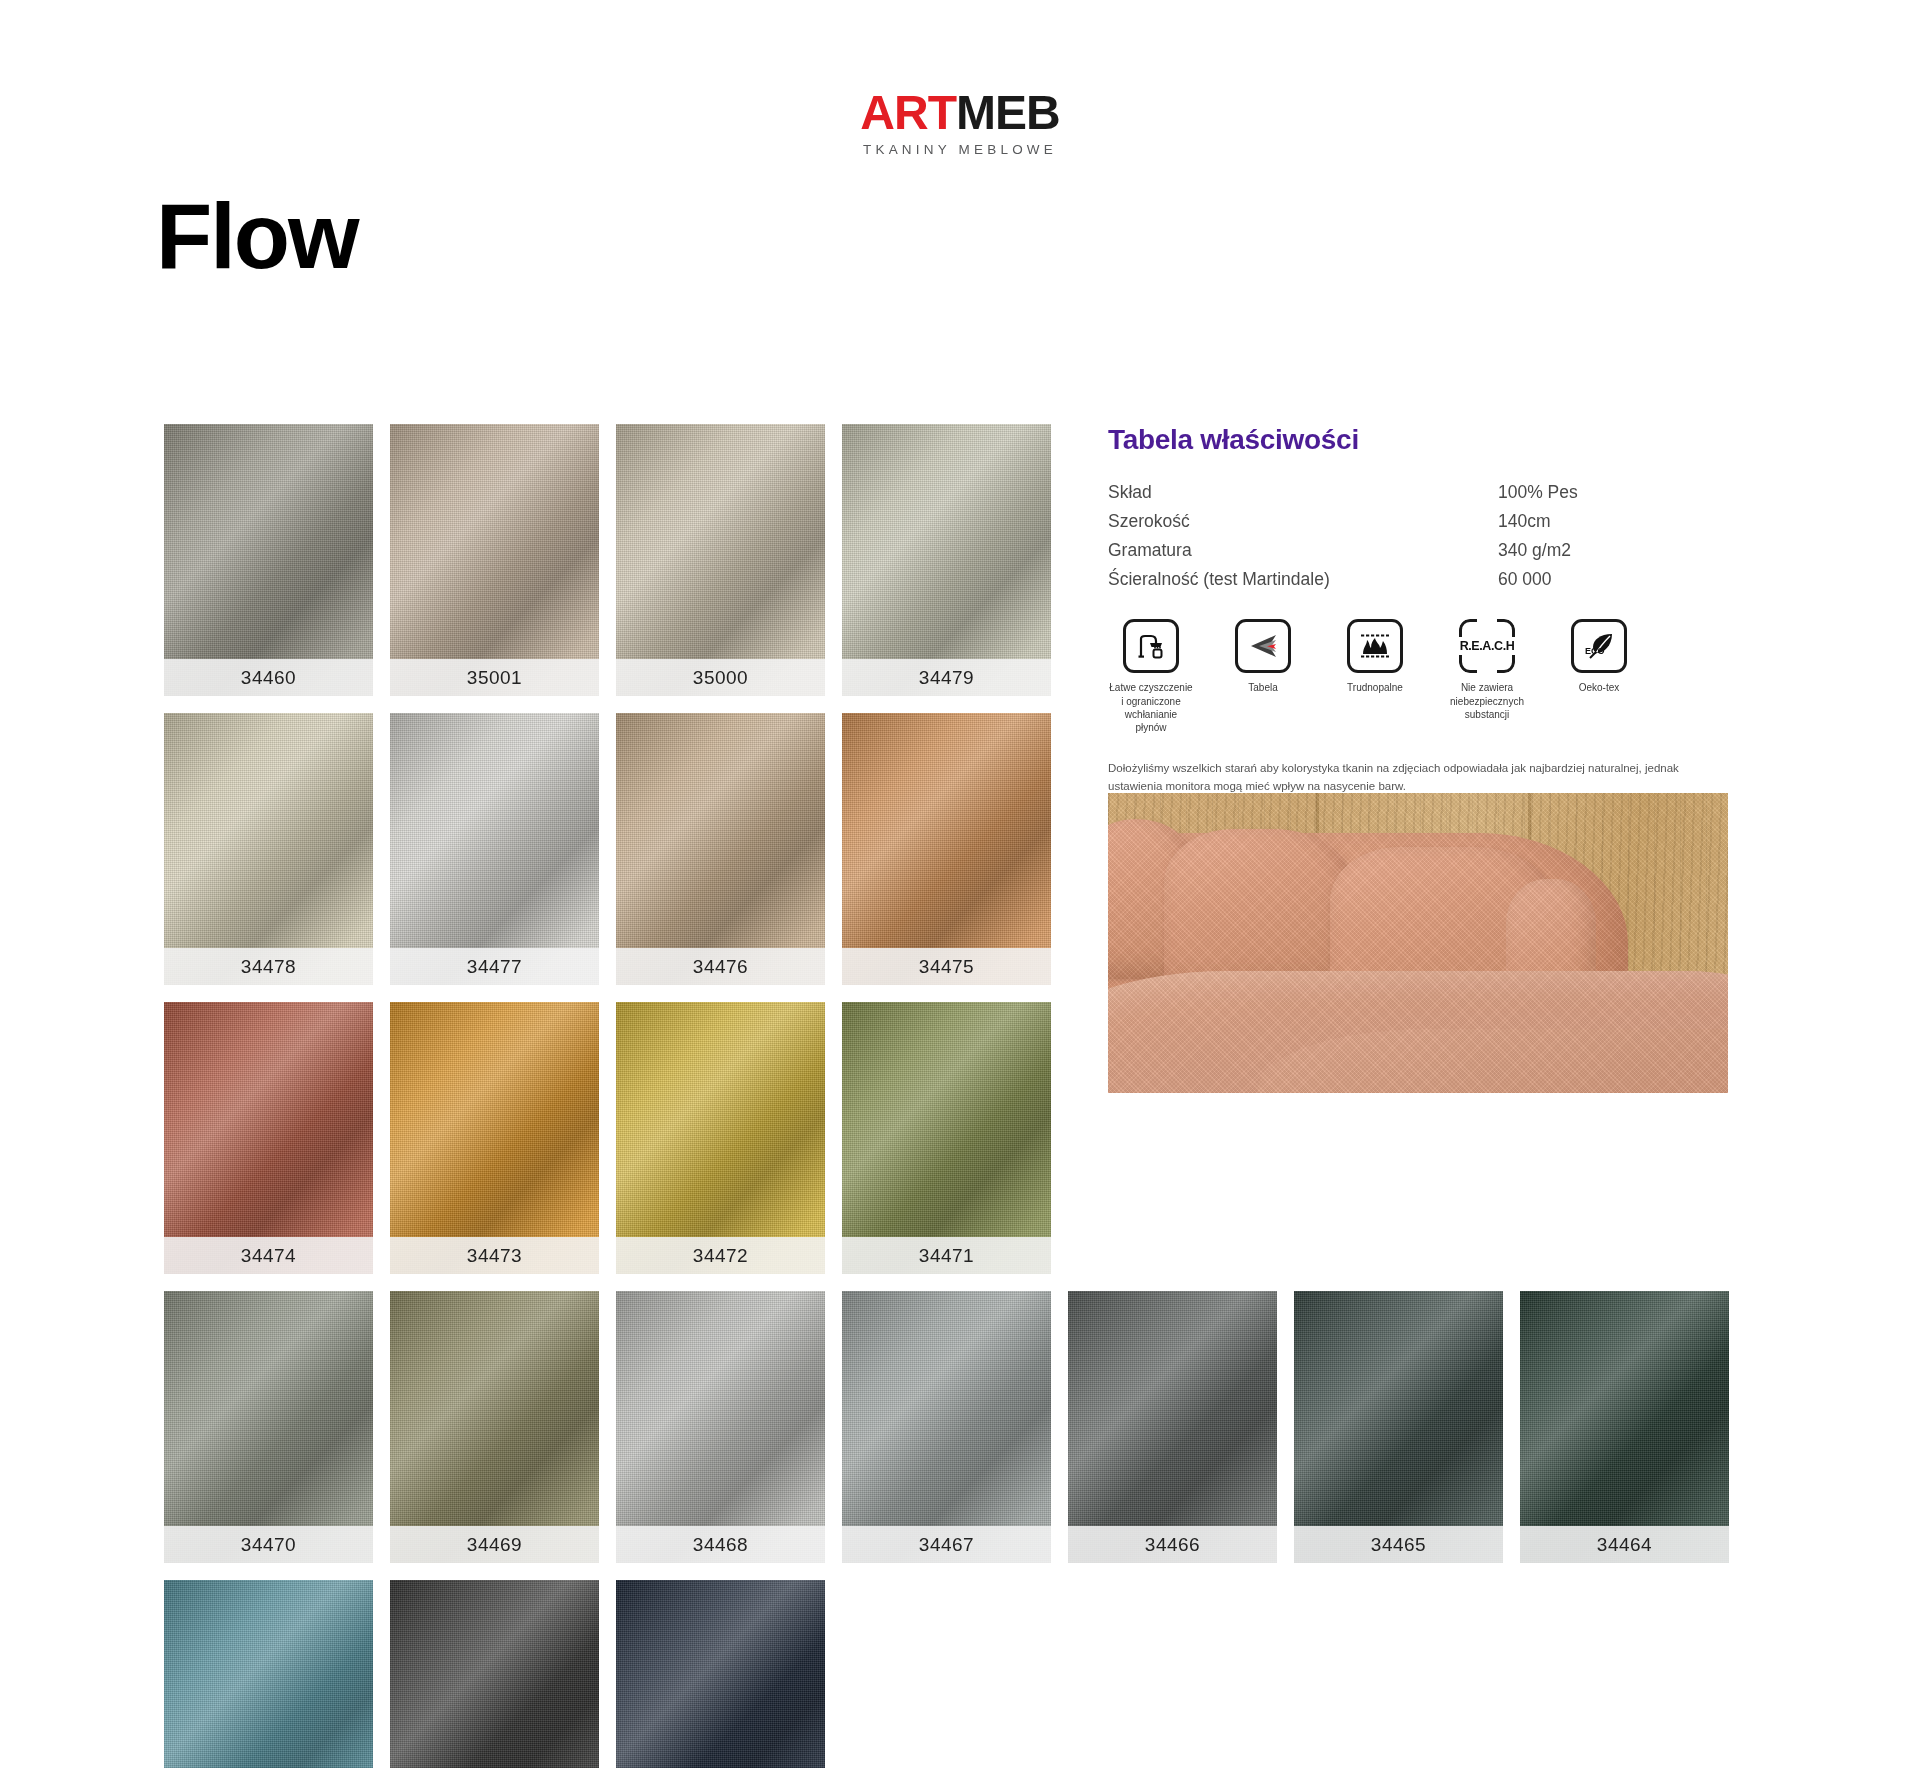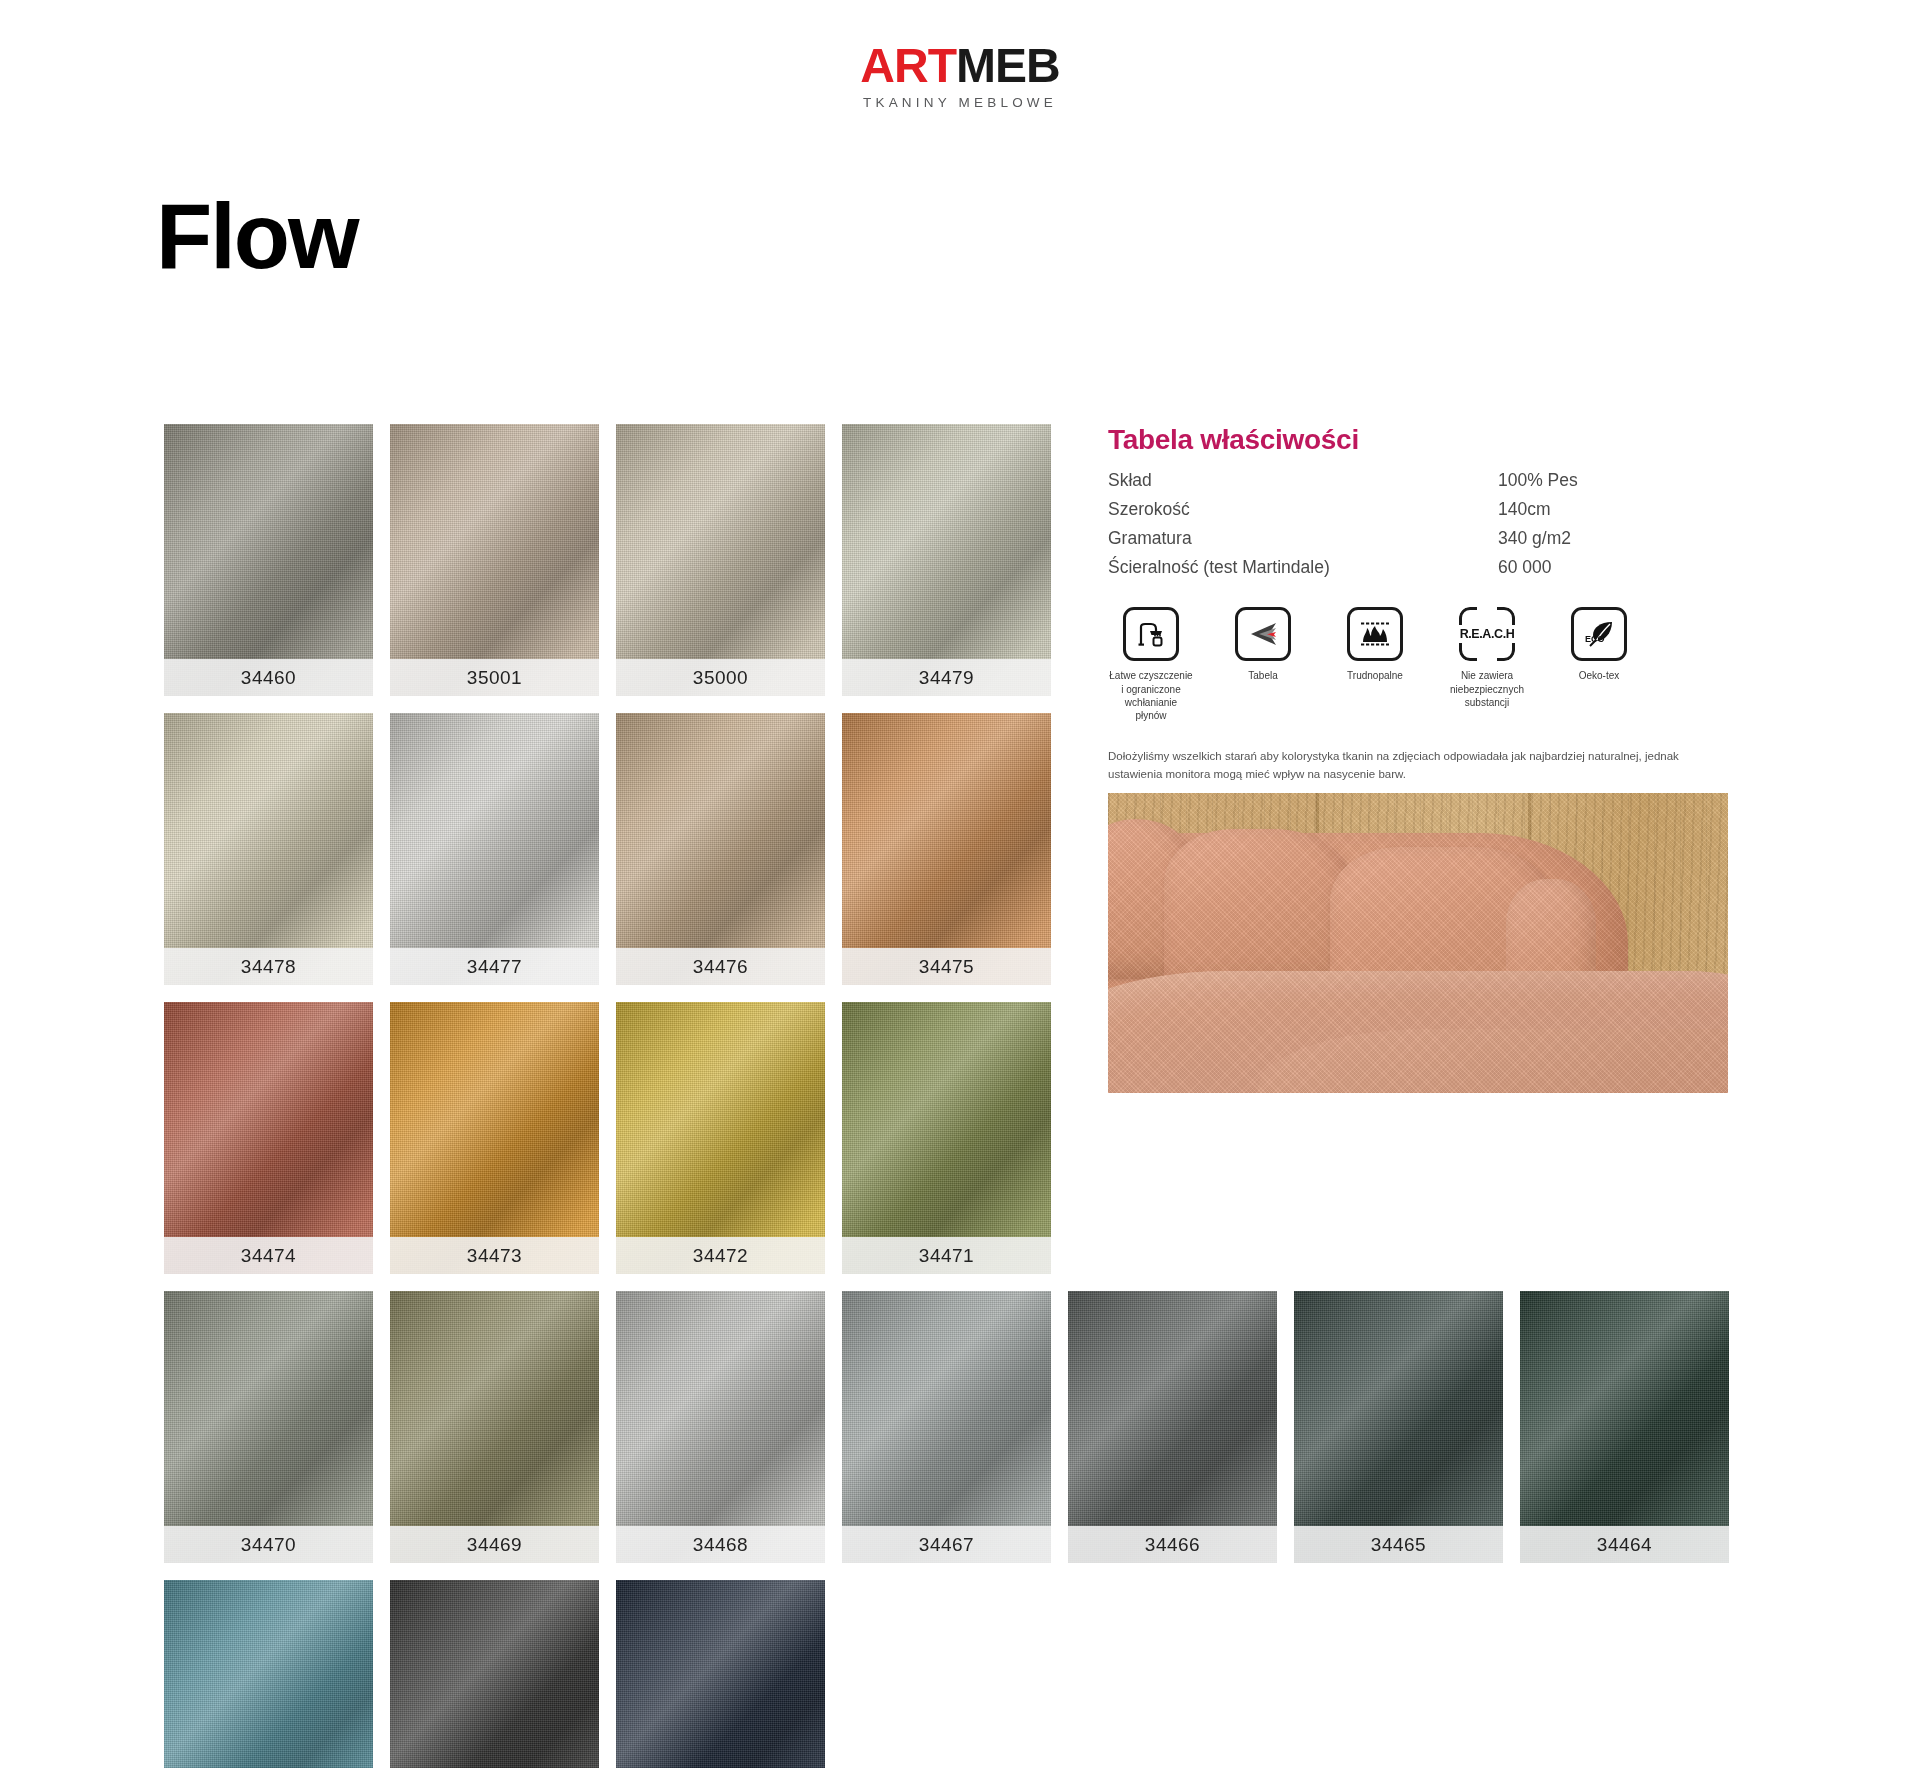--- a/index.html
+++ b/index.html
@@ -13,20 +13,21 @@
   .page { position: relative; width: 1920px; height: 1768px; background: #fff; }
 
   
   .logo-block {
     position: absolute; left: 0; top: 42px; width: 1920px;
     text-align: center;
   }
   .logo-word {
     font-size: 48px; font-weight: 700; letter-spacing: -1px; line-height: 1;
     display: inline-block;
+    margin-top: 47px;
   }
   .logo-art { color: #e31e24; }
   .logo-meb { color: #1a1a1a; }
   .logo-tag {
     margin-top: 5px; font-size: 13.5px; letter-spacing: 4.2px;
     color: #58595b; font-weight: 400;
   }
 
   
   .title {
@@ -70,22 +71,22 @@
   .swatch .code-bar {
     position: absolute; left: 0; right: 0; bottom: 0; height: 37px;
     background: rgba(244,244,244,0.88);
     display: flex; align-items: center; justify-content: center;
     font-size: 19px; color: #222; letter-spacing: .5px;
   }
 
   
   .right { position: absolute; left: 1108px; top: 424px; width: 620px; }
   .right h2 {
-    font-size: 28px; font-weight: 700; color: #be185d; letter-spacing: -0.3px;
-    margin-bottom: 10px;
+    font-size: 28px; font-weight: 700; color: #4c1d95; letter-spacing: -0.3px;
+    margin-bottom: 22px;
   }
   .props { width: 100%; border-collapse: collapse; }
   .props td {
     font-size: 17.5px; color: #4a4a4a; padding: 2px 0; line-height: 1.42;
     vertical-align: top;
     margin-left: 46px;
   }
   .props td.val { text-align: left; width: 230px; }
 
   

